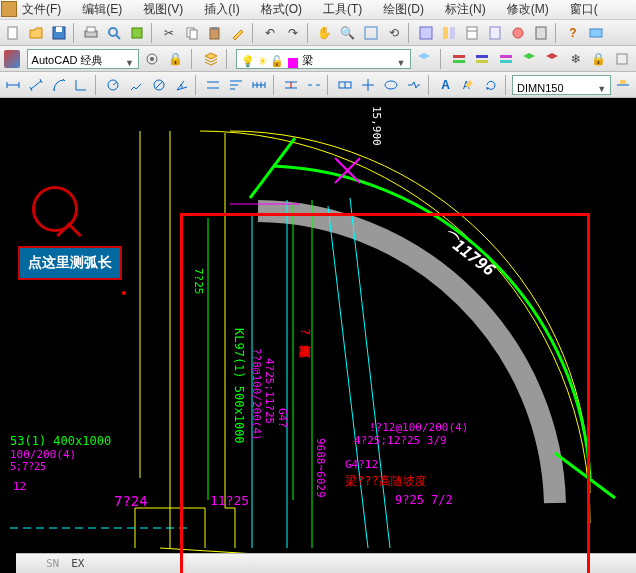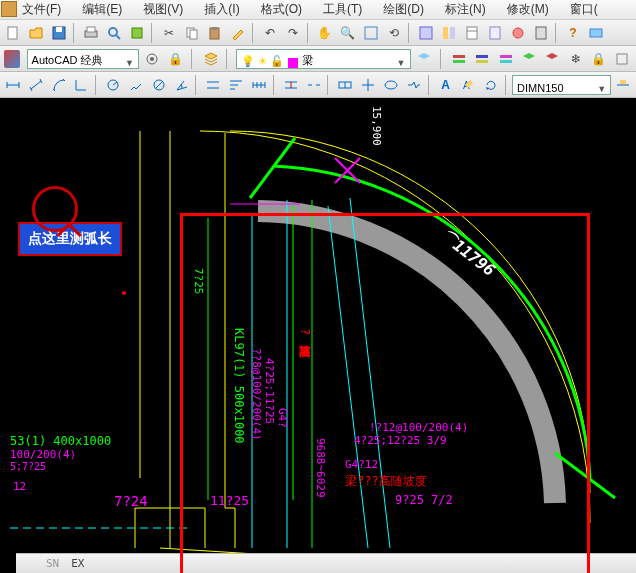--- a/index.html
+++ b/index.html
@@ -8,21 +8,21 @@
 .menubar .mi { color: #333; cursor: pointer; }
 .toolbar { background: linear-gradient(#f5f5f5,#e0e0e0); height: 26px; display: flex; align-items: center; padding: 0 2px; gap: 1px; border-bottom: 1px solid #bbb; }
 .tbtn { width: 22px; height: 22px; display: flex; align-items: center; justify-content: center; border: 1px solid transparent; cursor: pointer; color: #444; }
 .tbtn svg { width: 16px; height: 16px; }
 .sep { width: 4px; height: 20px; border-left: 1px solid #aaa; margin: 0 2px; }
 .combo { height: 20px; background: #fff; border: 1px solid #7a9; display: flex; align-items: flex-end; padding: 0 4px; font-size: 11px; }
 .combo .arrow { margin-left: auto; font-size: 9px; color: #555; }
 .layer-row { background: linear-gradient(#f5f5f5,#e0e0e0); height: 26px; display: flex; align-items: center; padding: 0 4px; gap: 4px; border-bottom: 1px solid #bbb; }
 .dimrow { background: linear-gradient(#f5f5f5,#e0e0e0); height: 26px; display: flex; align-items: center; padding: 0 2px; gap: 1px; border-bottom: 1px solid #bbb; }
 .canvas { position: relative; background: #000; height: 455px; }
-.annotation { position: absolute; left: 18px; top: 124px; background: #1d4ed8; color: #fff; font-weight: bold; font-size: 14px; padding: 6px 8px; border: 2px solid #c00; z-index: 50; }
+.annotation { position: absolute; left: 18px; top: 148px; background: #0369a1; color: #fff; font-weight: bold; font-size: 14px; padding: 6px 8px; border: 2px solid #c00; z-index: 50; }
 .red-circle { position: absolute; left: 32px; top: 88px; width: 46px; height: 46px; border: 3px solid #c00; border-radius: 50%; z-index: 51; }
 .red-pointer { position: absolute; left: 60px; top: 128px; width: 18px; height: 18px; border-top: 3px solid #c00; border-right: 3px solid #c00; transform: rotate(-45deg); z-index: 51; }
 .red-box { position: absolute; left: 180px; top: 115px; width: 410px; height: 430px; border: 3px solid #f00; z-index: 49; }
 .cad-text { position: absolute; font-family: "SimSun", monospace; white-space: nowrap; }
 .green { color: #0f0; }
 .magenta { color: #f0f; }
 .red { color: #f00; }
 .white { color: #fff; }
 .vtext { writing-mode: vertical-rl; }
 .statusbar { position: absolute; bottom: 0; left: 0; right: 0; height: 20px; background: linear-gradient(#f5f5f5,#e0e0e0); display: flex; align-items: center; padding: 0 30px; gap: 12px; font-family: monospace; font-size: 11px; color: #444; border-top: 1px solid #bbb; margin-left: 16px; }

